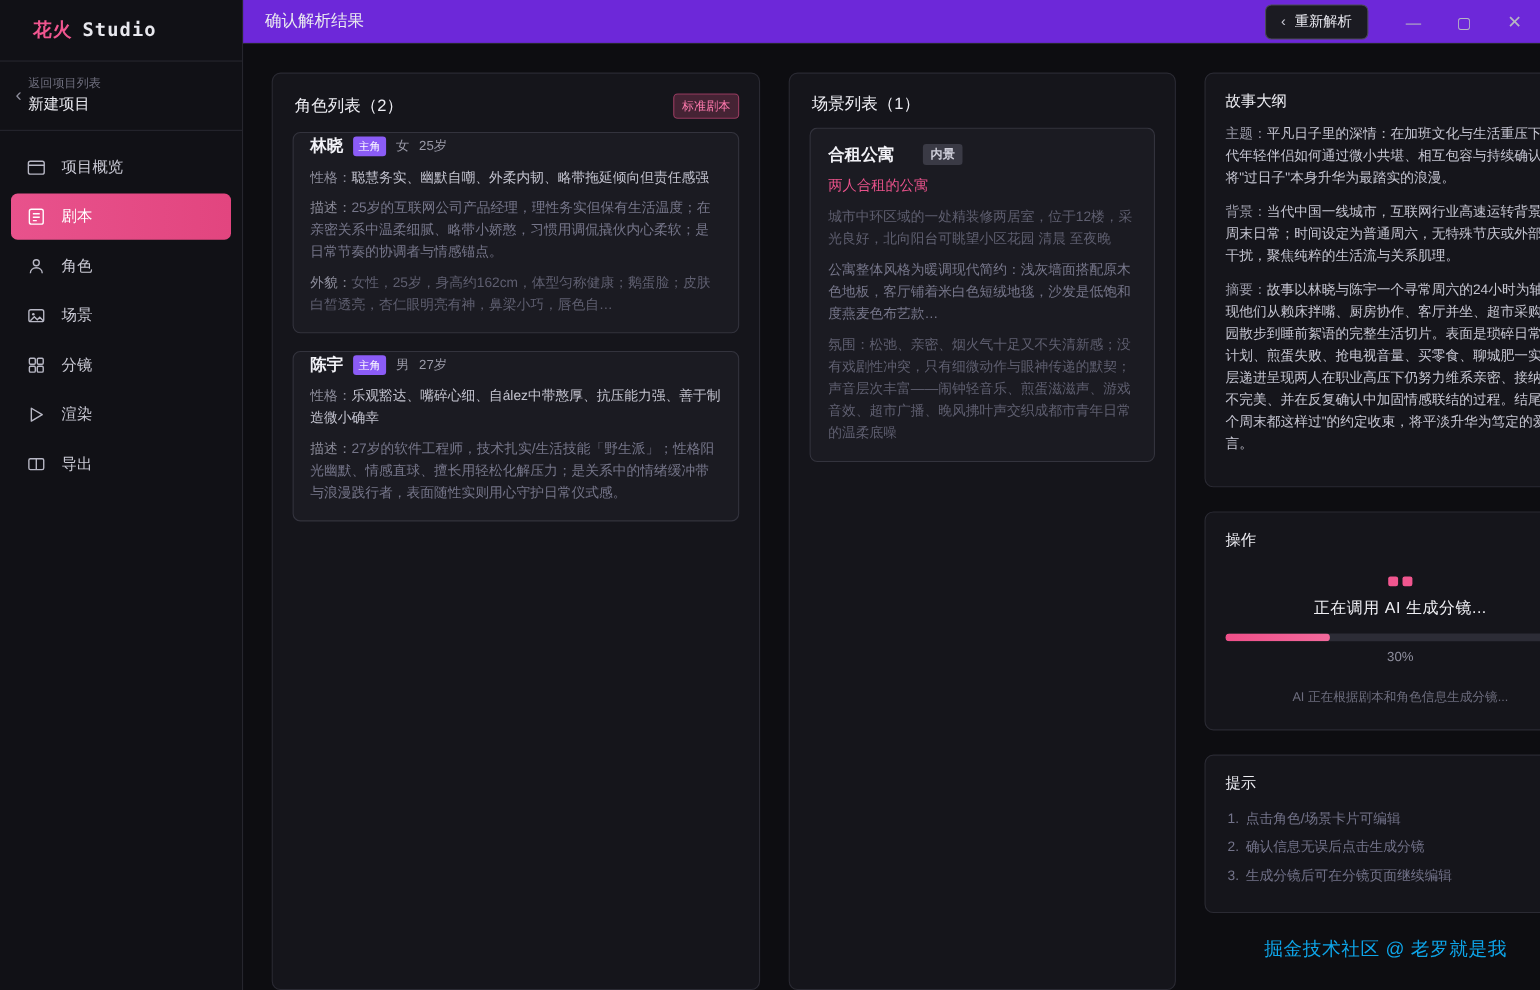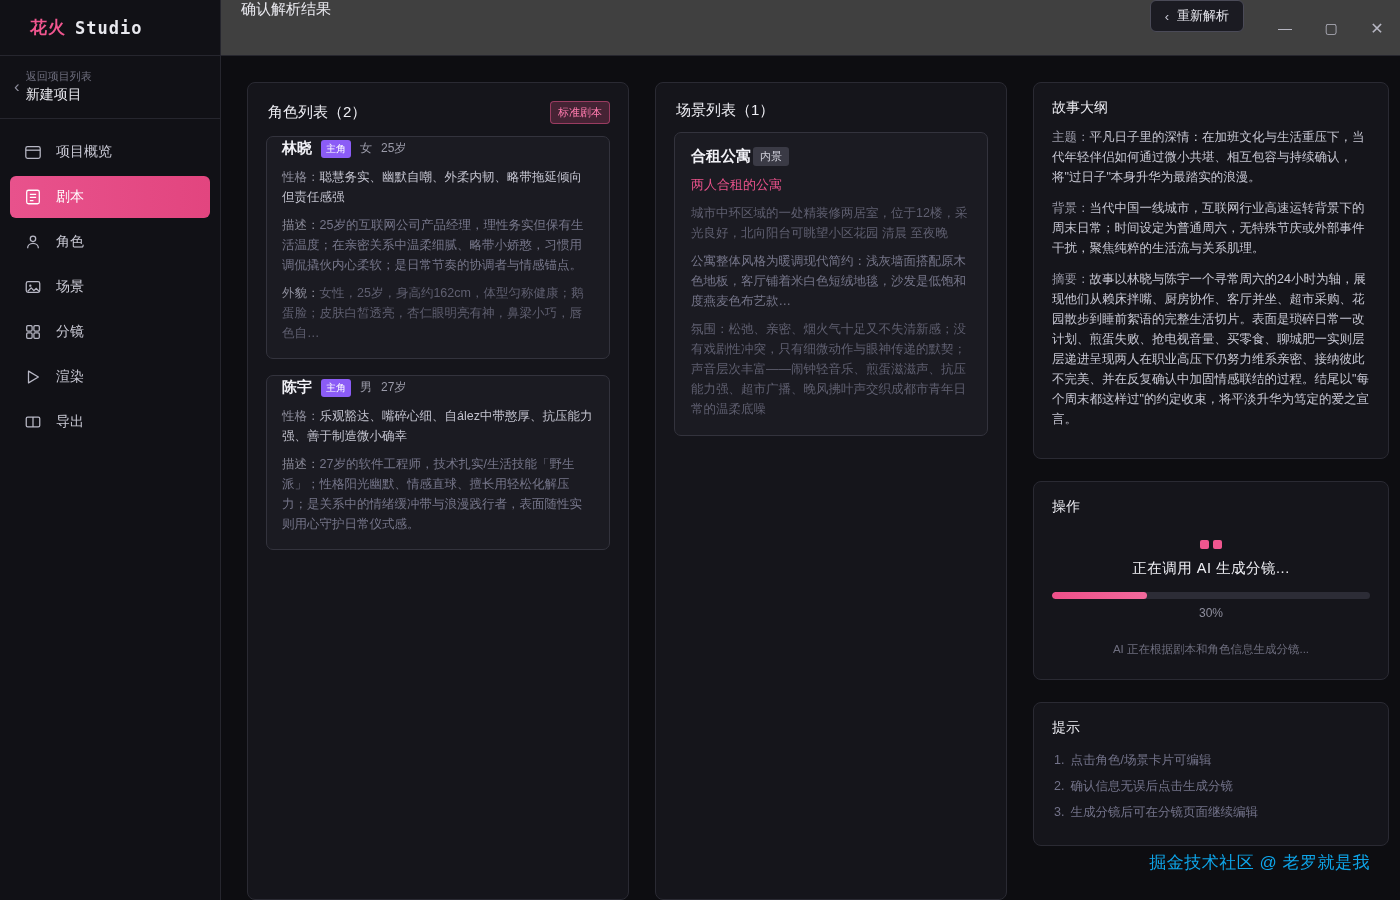--- a/index.html
+++ b/index.html
@@ -62,23 +62,23 @@
   }
   .nav-item.active {
     background: linear-gradient(90deg, #e8528c 0%, #e2457f 100%);
     color: #fff;
   }
   .nav-item.active .ico { color: #fff; }
 
   
   .main { flex: 1; height: 900px; display: flex; flex-direction: column; min-width: 0; }
   .titlebar {
-    height: 56px; background: #404040;
+    height: 40px; background: #6d28d9;
     border-bottom: 1px solid #26262e;
-    display: flex; 
+    display: flex; align-items: center;
     padding: 0 0 0 20px;
     flex: none;
   }
   .titlebar .ttl { font-size: 15px; color: #eaeaf0; }
   .titlebar .spacer { flex: 1; }
   .reparse {
     height: 32px; padding: 0 14px;
     border: 1px solid #4a4a57; border-radius: 6px;
     background: #1b1b22; color: #e9e9f0; font-size: 13px;
     display: flex; align-items: center; gap: 8px;
@@ -97,21 +97,21 @@
     flex: 1; display: flex; gap: 26px;
     padding: 26px 30px 0 26px;
     min-height: 0;
   }
 
   .panel {
     background: #15151b;
     border: 1px solid #2a2a33;
     border-radius: 8px;
   }
-  .col-chars { width: 382px; flex: none; display: flex; flex-direction: column; }
+  .col-chars { width: 444px; flex: none; display: flex; flex-direction: column; }
   .col-scenes { width: 352px; flex: none; display: flex; flex-direction: column; }
   .col-right { width: 356px; flex: none; display: flex; flex-direction: column; gap: 22px; }
 
   .panel-head {
     display: flex; align-items: center;
     padding: 18px 18px 12px 20px;
   }
   .panel-title { font-size: 15px; color: #ededf3; }
   .panel-head .sp { flex: 1; }
   .badge-pink {
@@ -129,34 +129,34 @@
     margin-bottom: 16px;
   }
   .card-top { display: flex; align-items: center; gap: 9px; margin-bottom: 9px; }
   .card-name { font-size: 15px; color: #f2f2f7; font-weight: bold; }
   .tag-lead {
     background: #8b5cf6; color: #fff; font-size: 10px;
     border-radius: 3px; padding: 2px 5px;
   }
   .tag-gray {
     background: #3a3a45; color: #cfcfda; font-size: 11px;
-    border-radius: 3px; padding: 2px 7px;
+    border-radius: 3px; padding: 2px 7px; font-weight: bold;
   }
   .meta-s { color: #9a9aa8; font-size: 12px; }
   .line {
     font-size: 12.5px; line-height: 20px; margin-bottom: 8px;
     color: #c3c3cf;
   }
   .line .k { color: #8c8c9a; }
   .line.dim { color: #76768a; }
   .line.faint { color: #5f5f70; }
   .line:last-child { margin-bottom: 0; }
 
   .scene-card { padding: 14px 16px 16px 16px; }
-  .scene-top { display: flex; align-items: center; gap: 2px; margin-bottom: 10px; }
+  .scene-top { display: flex; align-items: center; gap: 26px; margin-bottom: 10px; }
   .scene-name { font-size: 15px; color: #f2f2f7; font-weight: bold; }
   .scene-sub { color: #e9528b; font-size: 13px; margin-bottom: 9px; }
 
   .right-title { font-size: 14px; color: #ededf3; padding: 16px 18px 10px 18px; }
   .outline-body { padding: 0 18px 18px 18px; }
   .ol-block { margin-bottom: 11px; font-size: 12.5px; line-height: 20px; color: #c6c6d2; }
   .ol-block .k { color: #9a9aa8; }
 
   .ops { padding: 0 18px 22px 18px; text-align: center; }
   .dots { display: flex; justify-content: center; gap: 4px; margin: 14px 0 10px 0; }
@@ -343,21 +343,21 @@
               <span class="scene-name">合租公寓</span>
               <span class="tag-gray">内景</span>
             </div>
             <div class="scene-sub">两人合租的公寓</div>
             <div class="line faint">
               <span>城市中环区域的一处精装修两居室，位于12楼，采光良好，北向阳台可眺望小区花园</span>
               <span>清晨</span>
               <span>至夜晚</span>
             </div>
             <div class="line dim">公寓整体风格为暖调现代简约：浅灰墙面搭配原木色地板，客厅铺着米白色短绒地毯，沙发是低饱和度燕麦色布艺款…</div>
-            <div class="line faint">氛围：松弛、亲密、烟火气十足又不失清新感；没有戏剧性冲突，只有细微动作与眼神传递的默契；声音层次丰富——闹钟轻音乐、煎蛋滋滋声、抗压能力强、超市广播、晚风拂叶声交织成都市青年日常的温柔底噪</div>
+            <div class="line faint">氛围：松弛、亲密、烟火气十足又不失清新感；没有戏剧性冲突，只有细微动作与眼神传递的默契；声音层次丰富——闹钟轻音乐、煎蛋滋滋声、游戏音效、超市广播、晚风拂叶声交织成都市青年日常的温柔底噪</div>
           </div>
         </div>
       </div>
 
       <div class="col-right">
 
         <div class="panel">
           <div class="right-title">故事大纲</div>
           <div class="outline-body">
             <div class="ol-block">

